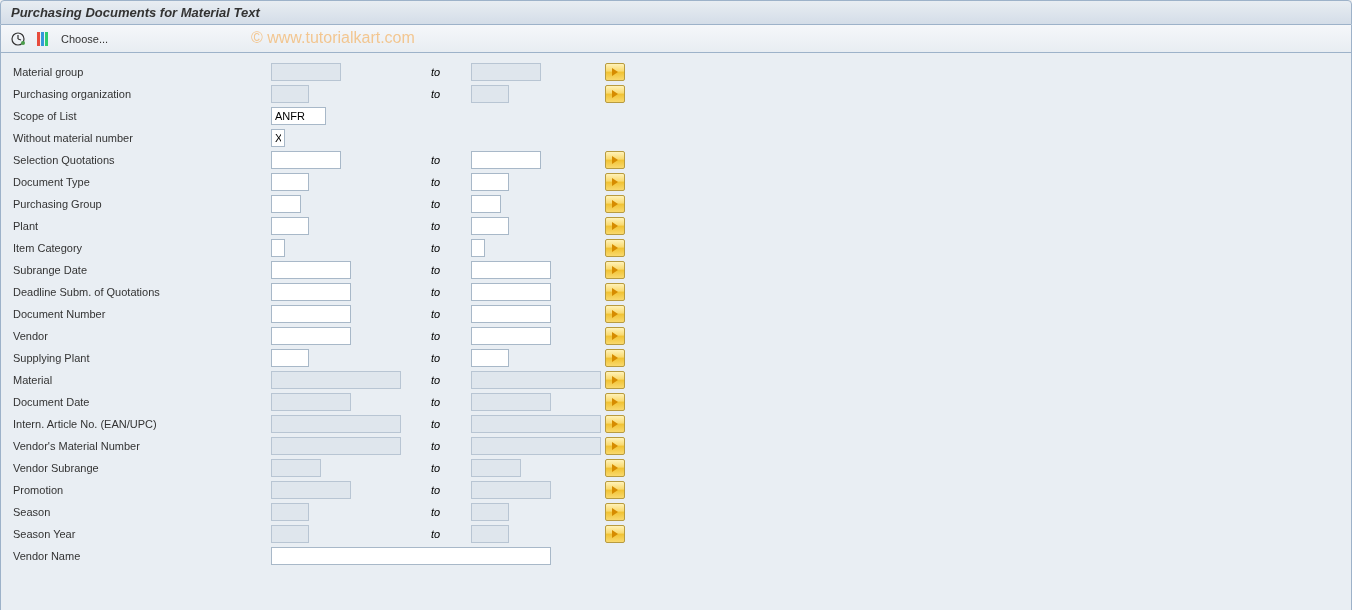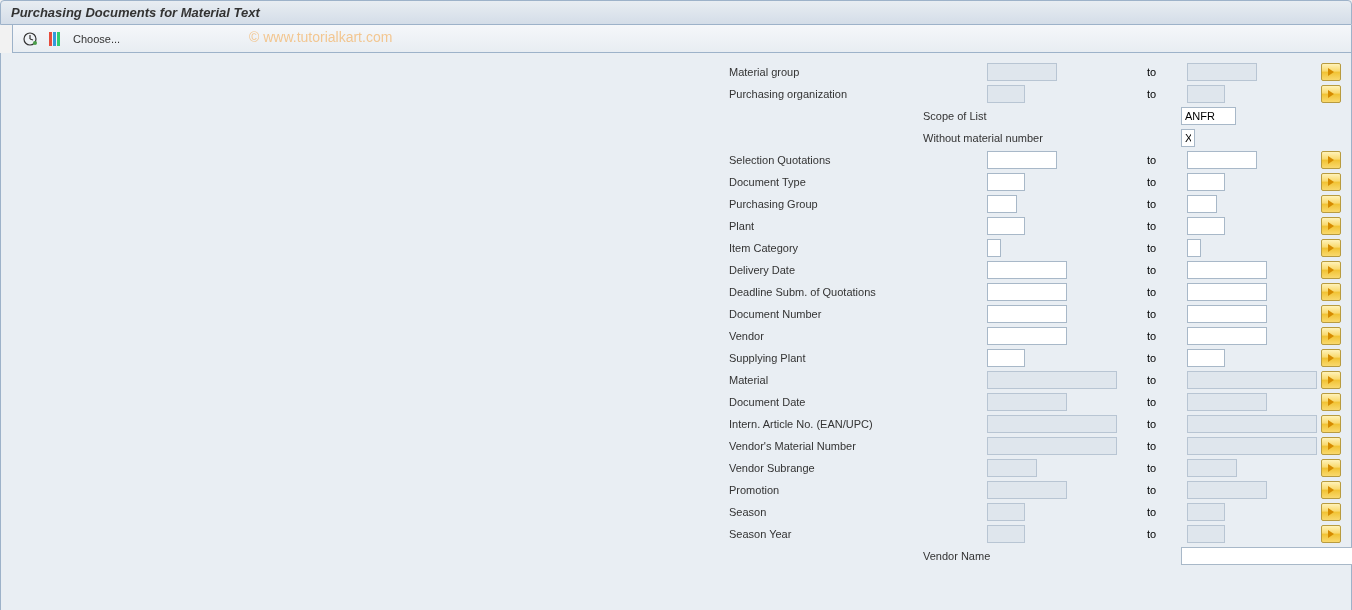--- a/index.html
+++ b/index.html
@@ -24,76 +24,74 @@
     .toolbar {
       background: linear-gradient(to bottom, #f5f7fa 0%, #e8edf2 100%);
       border: 1px solid #9db2c9;
       border-top: none;
       padding: 4px 8px;
       display: flex;
       align-items: center;
       gap: 6px;
       height: 28px;
       position: relative;
-      margin-left: 12px;
     }
     .toolbar-icon {
       width: 18px;
       height: 18px;
       display: inline-flex;
       align-items: center;
       justify-content: center;
       cursor: pointer;
     }
     .toolbar-text {
       color: #333;
       cursor: pointer;
       padding: 0 4px;
     }
     .watermark {
       position: absolute;
-      left: 236px;
+      left: 250px;
       top: 4px;
       color: #f5a94d;
       opacity: 0.6;
-      font-size: 14px;
+      font-size: 16px;
       pointer-events: none;
     }
     .form-area {
       background: #e9eef3;
       border: 1px solid #9db2c9;
       border-top: none;
       padding: 8px 0;
       height: 560px;
     }
     .form-row {
       display: flex;
       align-items: center;
       padding: 1px 10px;
       height: 22px;
-      justify-content: flex-end;
     }
     .form-label {
       width: 260px;
       color: #333;
       padding-left: 2px;
     }
     .form-input {
       background: #fff;
       border: 1px solid #a8b8c8;
       height: 18px;
       font-size: 11px;
       padding: 0 3px;
     }
     .form-input.readonly {
       background: #dfe6ed;
       border: 1px solid #b8c5d3;
     }
     .col-from { display: inline-block; width: 160px; }
-    .col-to-label { display: inline-block; width: 40px; }
+    .col-to-label { display: inline-block; width: 40px; font-style: italic; }
     .col-to { display: inline-block; width: 130px; }
     .multi-btn {
       width: 20px;
       height: 18px;
       background: linear-gradient(to bottom, #fff2b8 0%, #f9d96e 45%, #f1c232 50%, #f9d96e 100%);
       border: 1px solid #b89b3f;
       border-radius: 2px;
       display: inline-flex;
       align-items: center;
       justify-content: center;
@@ -202,21 +200,21 @@
     <div class="form-row">
       <div class="form-label">Item Category</div>
       <span class="col-from"><input class="form-input" style="width: 14px;"></span>
       <span class="col-to-label">to</span>
       <span class="col-to"><input class="form-input" style="width: 14px;"></span>
       <span class="multi-btn">
         <span class="multi-arrow"></span>
       </span>
     </div>
     <div class="form-row">
-      <div class="form-label">Delivery Date</div>
+      <div class="form-label">Subrange Date</div>
       <span class="col-from"><input class="form-input" style="width: 80px;"></span>
       <span class="col-to-label">to</span>
       <span class="col-to"><input class="form-input" style="width: 80px;"></span>
       <span class="multi-btn">
         <span class="multi-arrow"></span>
       </span>
     </div>
     <div class="form-row">
       <div class="form-label">Deadline Subm. of Quotations</div>
       <span class="col-from"><input class="form-input" style="width: 80px;"></span>

